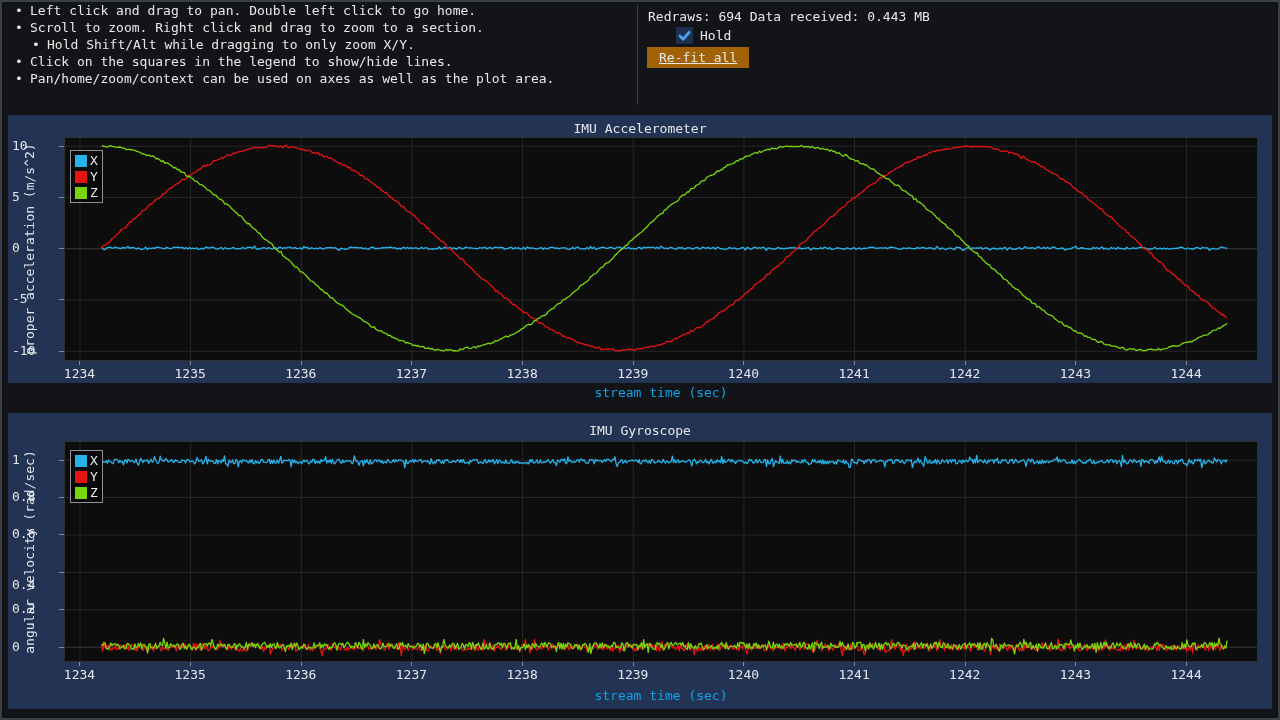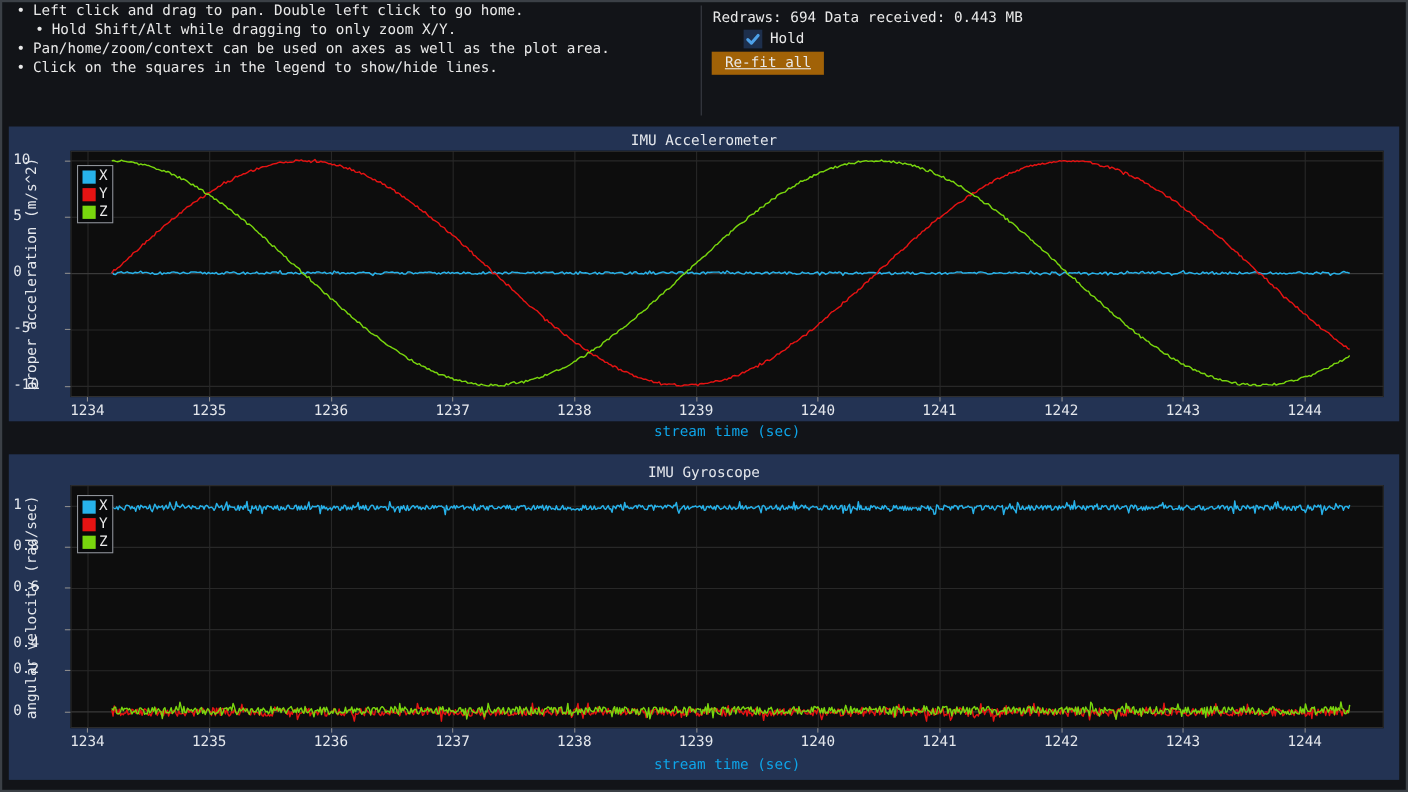--- a/index.html
+++ b/index.html
@@ -51,23 +51,24 @@
   .tickmark{position:absolute;background:#8a8a8a}
 </style>
 </head>
 <body>
 
 <div class="window-frame"></div>
 
 <div class="topbar">
   <ul class="help" id="help-list">
       <li class="">Left click and drag to pan. Double left click to go home.</li>
+      <li class="">Scroll to zoom. Right click and drag to zoom to a section.</li>
       <li class="indent-1">Hold Shift/Alt while dragging to only zoom X/Y.</li>
+      <li class="">Click on the squares in the legend to show/hide lines.</li>
       <li class="">Pan/home/zoom/context can be used on axes as well as the plot area.</li>
-      <li class="">Click on the squares in the legend to show/hide lines.</li>
     </ul>
   <div class="topbar-divider"></div>
   <div class="status-row"><span>Redraws:</span> <span>694</span> <span>Data received:</span> <span>0.443 MB</span></div>
   <div class="hold-row">
     <span class="checkbox">
       <svg id="hold-check" width="15" height="15" viewBox="0 0 16 16">
         <polyline points="3,8.5 6.5,12 13,4.5" fill="none" stroke="#4da1e8" stroke-width="3" stroke-linecap="round" stroke-linejoin="round"></polyline>
       </svg>
     </span>
     <span>Hold</span>

